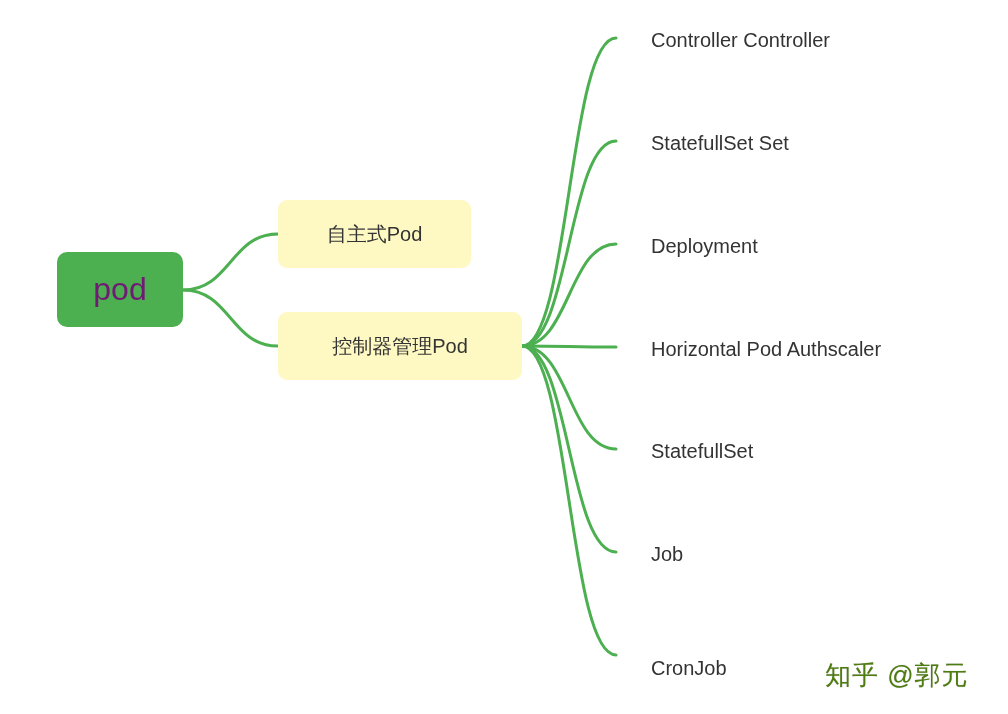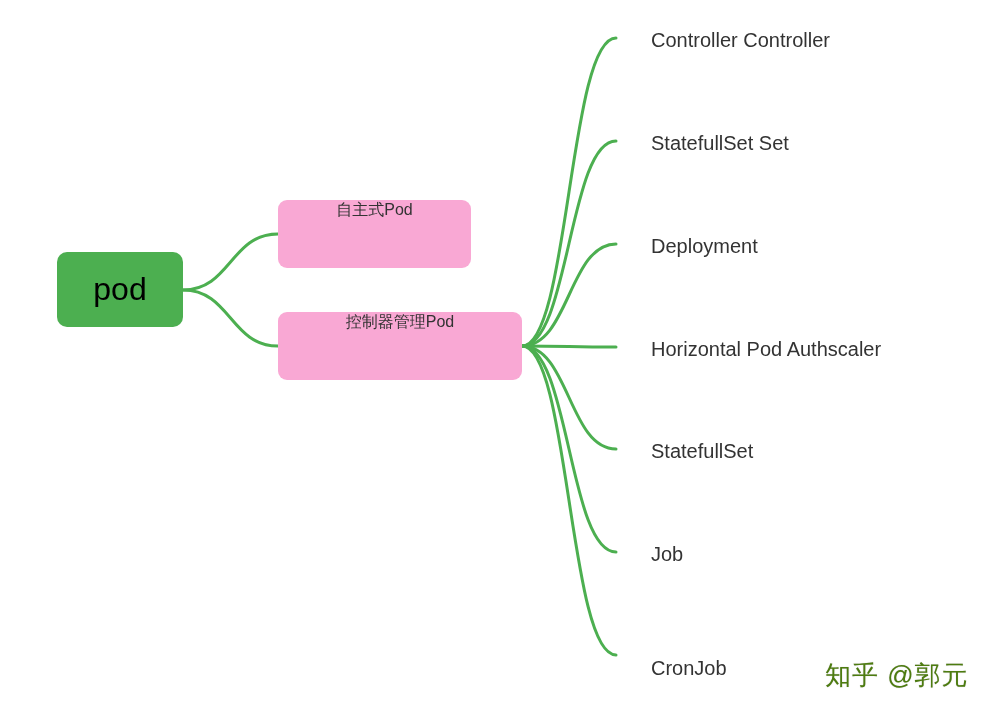--- a/index.html
+++ b/index.html
@@ -1,23 +1,23 @@
 <!DOCTYPE html>
 <html><head>
 <meta charset="utf-8">
 <style>
   html, body { margin: 0; padding: 0; background: #ffffff; }
   body { width: 1008px; height: 714px; position: relative; overflow: hidden;
          font-family: "Liberation Sans", "DejaVu Sans", sans-serif; }
   #canvas { position: absolute; left: 0; top: 0; width: 1008px; height: 714px; }
   .root { position: absolute; left: 57px; top: 252px; width: 126px; height: 75px;
-          background: #4caf50; border-radius: 10px; color: #000000; font-size: 32px;
+          background: #4caf50; border-radius: 10px; color: #701a75; font-size: 32px;
           display: flex; align-items: center; justify-content: center; }
-  .mid { position: absolute; background: #f9a8d4; border-radius: 9px; color: #333;
-         font-size: 16px; display: flex; align-items: flex-start; justify-content: center; }
+  .mid { position: absolute; background: #fef9c3; border-radius: 9px; color: #333;
+         font-size: 20px; display: flex; align-items: center; justify-content: center; }
   .mid1 { left: 278px; top: 200px; width: 193px; height: 68px; }
   .mid2 { left: 278px; top: 312px; width: 244px; height: 68px; }
   .leaf { position: absolute; left: 651px; font-size: 20px; color: #333;
           line-height: 24px; white-space: nowrap; }
   .watermark { position: absolute; left: 825px; top: 658px; font-size: 26px;
                color: #4d7c0f; text-shadow: 0 0 1px #bbb; letter-spacing: 1px; }
 </style>
 </head>
 <body>
 

